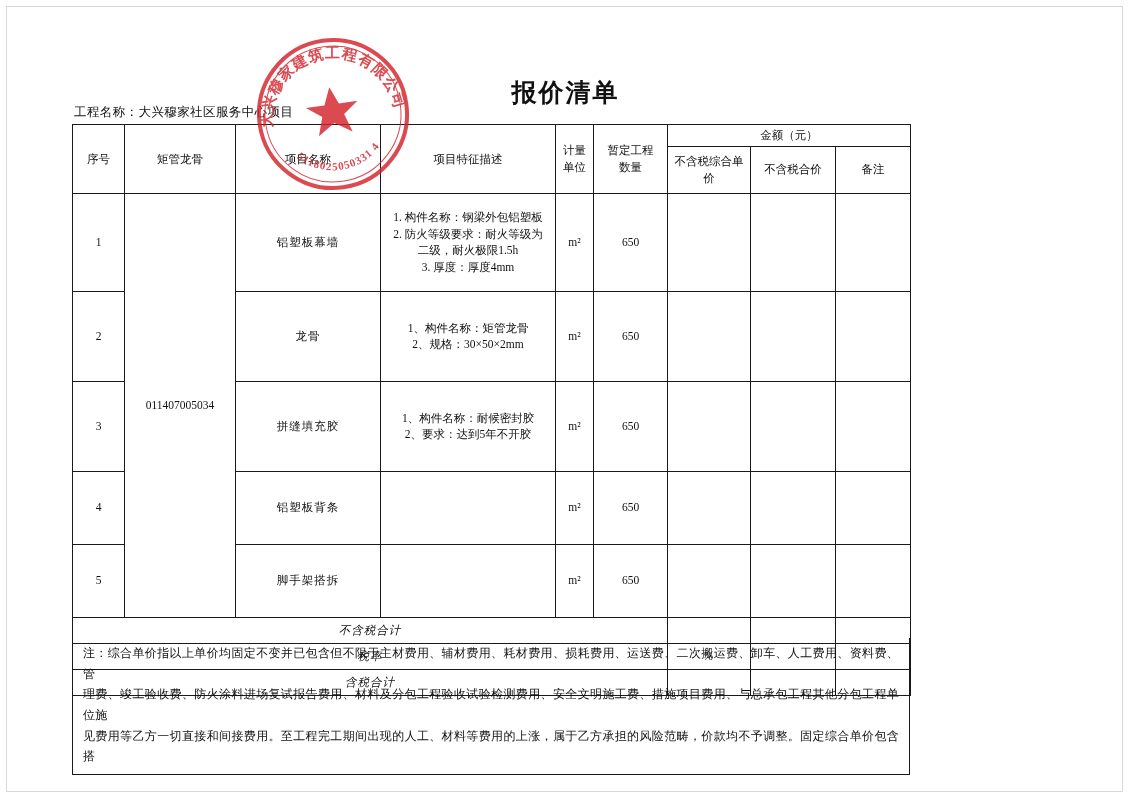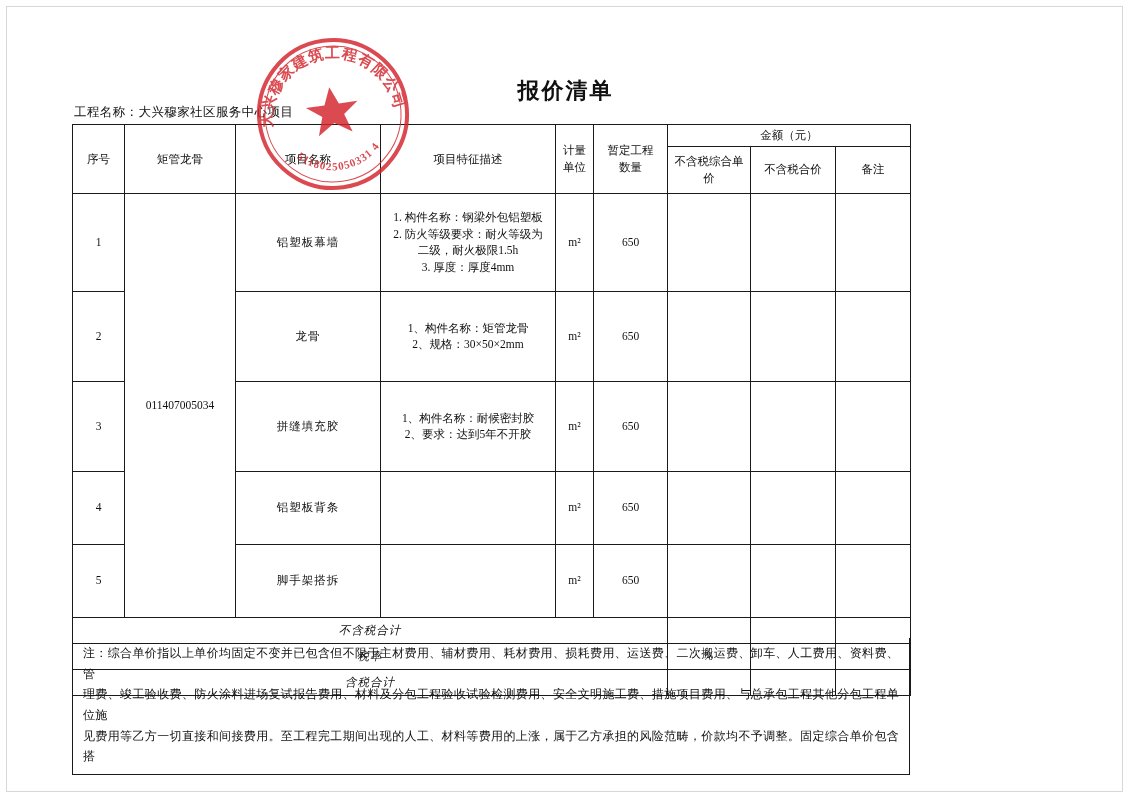--- a/index.html
+++ b/index.html
@@ -27,21 +27,21 @@
     left: 6px; top: 6px;
     width: 1117px; height: 786px;
     border: 1px solid #d8d8d8;
     box-sizing: border-box;
   }
   .title {
     position: absolute;
     left: 0; top: 76px;
     width: 1131px;
     text-align: center;
-    font-size: 22px;
+    font-size: 25px;
     font-weight: bold;
     letter-spacing: 2px;
   }
   .project-line {
     position: absolute;
     left: 74px; top: 104px;
     font-size: 12.5px;
     letter-spacing: 0.4px;
   }
   table.main {

